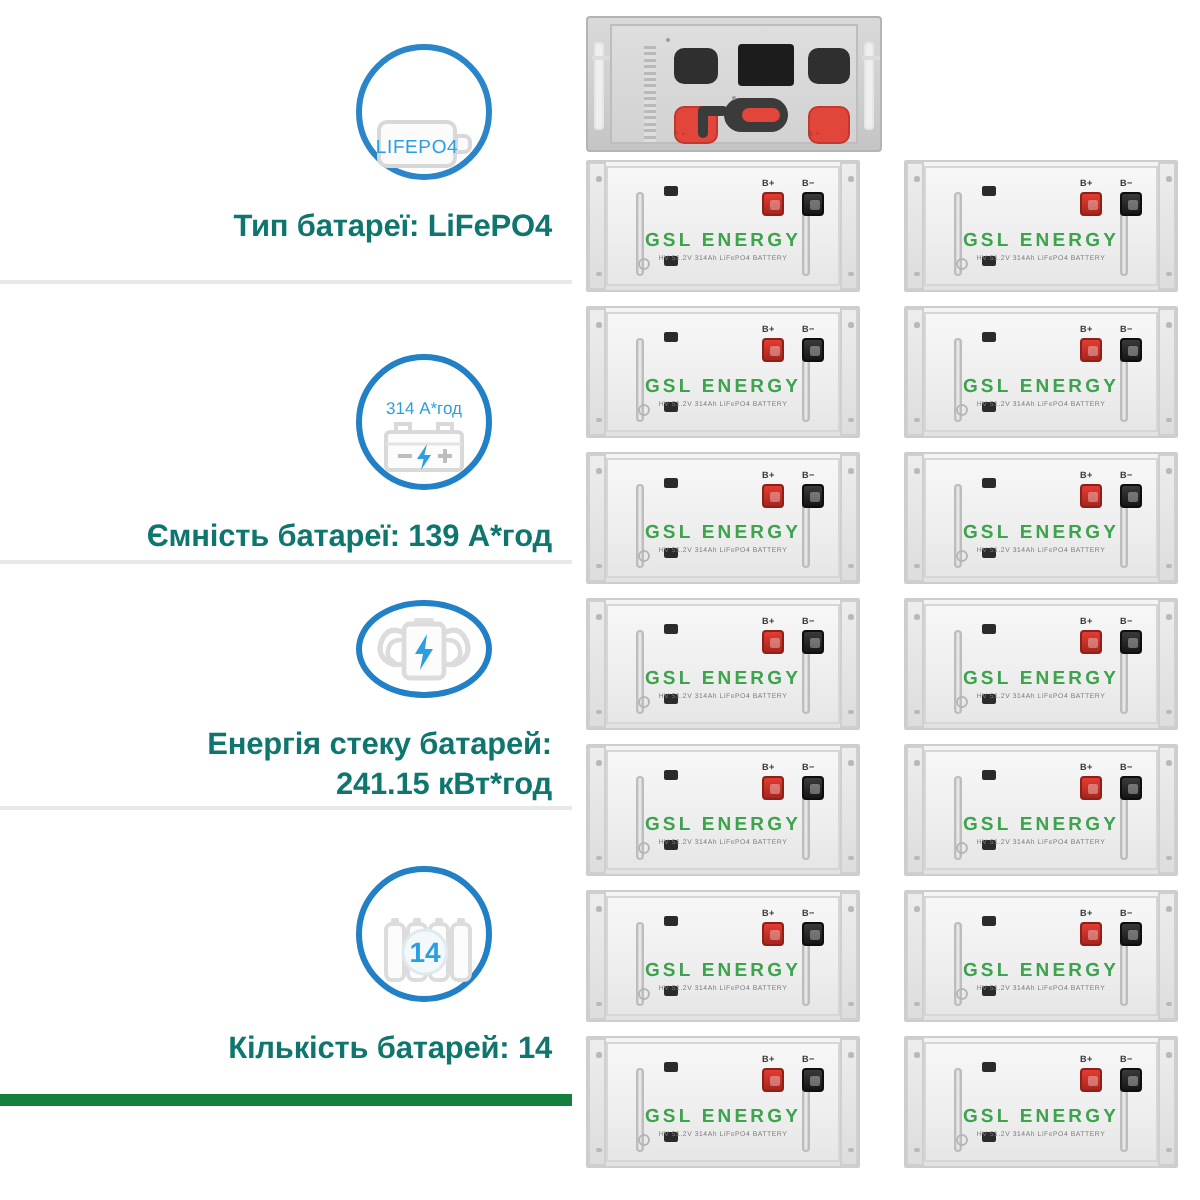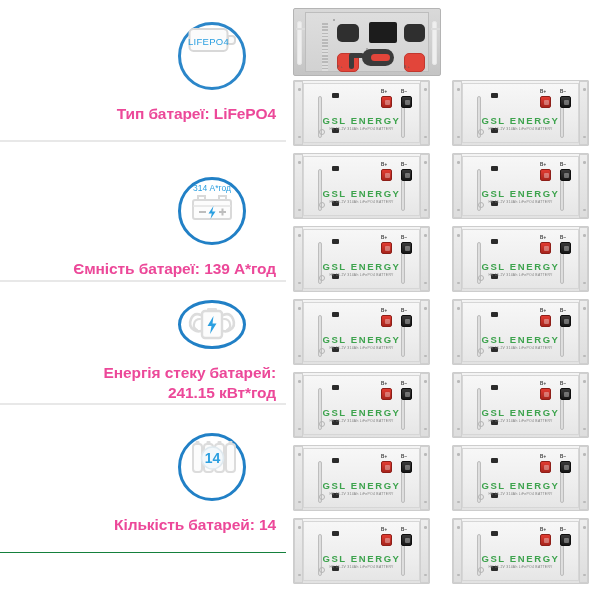--- a/index.html
+++ b/index.html
@@ -21,37 +21,37 @@
     position: relative;
     border-bottom: 2px solid #e8e8e8;
     display: flex; flex-direction: column;
     align-items: flex-end; justify-content: flex-start;
     padding: 0 8px 0 0;
   }
   .spec-row.r1 { height: 142px; padding-top: 22px; }
   .spec-row.r2 { height: 140px; padding-top: 35px; }
   .spec-row.r3 { height: 123px; padding-top: 18px; }
   .spec-row.r4 { height: 148px; padding-top: 28px; }
-  .spec-row.last { border-bottom: 1px solid #15803d; }
+  .spec-row.last { border-bottom: 6px solid #15803d; }
 
   .icon-wrap {
     width: 68px; height: 68px;
     border-radius: 50%;
     border: 3px solid #2180c6;
-    display: flex; align-items: flex-start; justify-content: center;
+    display: flex; align-items: flex-end; justify-content: center;
     margin-right: 32px;
     background: #fff;
   }
   .icon-wrap.r1 { border-color:#2b86c9; }
   .icon-wrap svg { display:block; }
 
   .spec-label {
     font-size: 15.5px;
     font-weight: bold;
-    color: #ec4899;
+    color: #0f766e;
     text-align: right;
     letter-spacing: -0.1px;
     line-height: 1.28;
     margin-top: 14px;
     padding-right: 2px;
     white-space: pre-line;
   }
 
   
   .stack {

